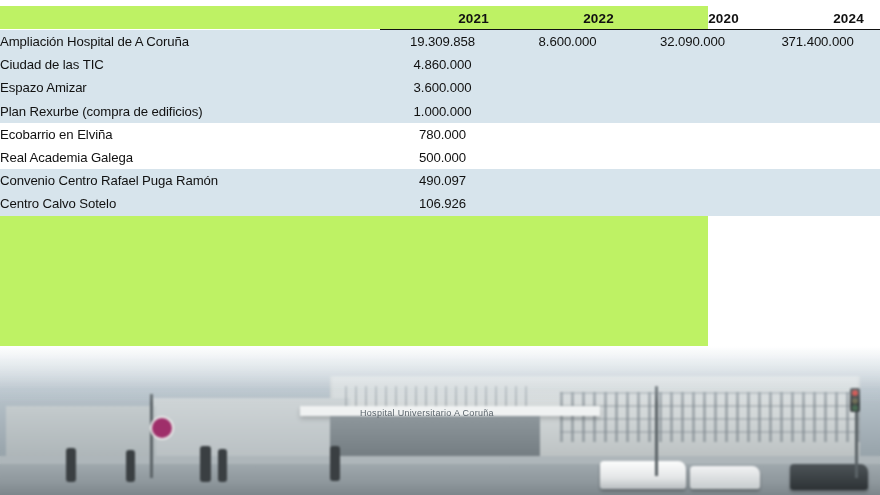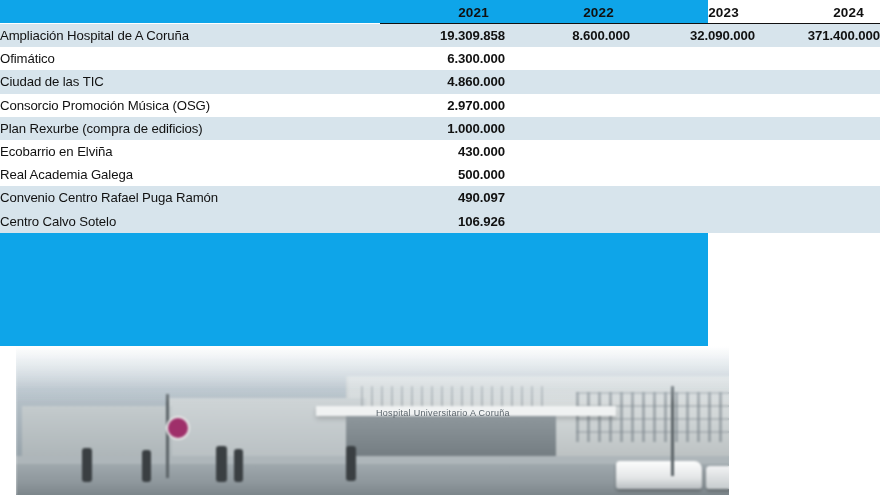--- a/index.html
+++ b/index.html
@@ -17,24 +17,24 @@
     position: relative;
     width: 880px;
     height: 495px;
     background: #ffffff;
   }
 
   
   .table-wrap {
     position: absolute;
     left: 0;
-    top: 0;
+    top: 6px;
     width: 708px;
     height: 346px;
-    background: #0ea5e9;
+    background: #bef264;
   }
   table.budget {
     width: 100%;
     border-collapse: collapse;
     table-layout: fixed;
   }
   table.budget col.c-label { width: 380px; }
   table.budget col.c-yr    { width: 125px; }
 
   table.budget thead th {
@@ -60,38 +60,37 @@
     vertical-align: middle;
     white-space: nowrap;
     overflow: hidden;
   }
   td.label {
     font-weight: normal;
     padding-left: 18px;
     letter-spacing: -0.1px;
   }
   td.num {
-    text-align: right;
+    text-align: center;
     padding-right: 16px;
     letter-spacing: -0.1px;
-    font-weight: bold;
   }
   tr.shade td {
     background: #d7e4ec;
   }
   tr.plain td {
     background: #ffffff;
   }
 
   
   .photo {
     position: absolute;
-    left: 16px;
+    left: 0;
     top: 346px;
-    width: 713px;
+    width: 880px;
     height: 149px;
     overflow: hidden;
     background: linear-gradient(to bottom, #c9d3da 0%, #b9c4cc 30%, #9aa6ad 70%, #8d979e 100%);
   }
   
   .sky {
     position: absolute;
     left: 0; top: 0; width: 880px; height: 58px;
     background: linear-gradient(to bottom, rgba(255,255,255,1) 0%, rgba(233,238,241,0.85) 35%, rgba(205,214,221,0.25) 75%, rgba(190,200,208,0) 100%);
     z-index: 6;
@@ -259,63 +258,56 @@
         <col class="c-yr">
         <col class="c-yr">
         <col class="c-yr">
         <col class="c-yr">
       </colgroup>
       <thead>
         <tr>
           <th class="label-head"></th>
           <th>2021</th>
           <th>2022</th>
-          <th>2023</th>
+          <th>2020</th>
           <th>2024</th>
         </tr>
       </thead>
       <tbody>
         <tr class="shade">
           <td class="label">Ampliación Hospital de A Coruña</td>
           <td class="num">19.309.858</td>
           <td class="num">8.600.000</td>
           <td class="num">32.090.000</td>
           <td class="num">371.400.000</td>
         </tr>
-        <tr class="plain">
-          <td class="label">Ofimático</td>
-          <td class="num">6.300.000</td>
-          <td class="num"></td>
-          <td class="num"></td>
-          <td class="num"></td>
-        </tr>
         <tr class="shade">
           <td class="label">Ciudad de las TIC</td>
           <td class="num">4.860.000</td>
           <td class="num"></td>
           <td class="num"></td>
           <td class="num"></td>
         </tr>
-        <tr class="plain">
-          <td class="label">Consorcio Promoción Música (OSG)</td>
-          <td class="num">2.970.000</td>
+        <tr class="shade">
+          <td class="label">Espazo Amizar</td>
+          <td class="num">3.600.000</td>
           <td class="num"></td>
           <td class="num"></td>
           <td class="num"></td>
         </tr>
         <tr class="shade">
           <td class="label">Plan Rexurbe (compra de edificios)</td>
           <td class="num">1.000.000</td>
           <td class="num"></td>
           <td class="num"></td>
           <td class="num"></td>
         </tr>
         <tr class="plain">
           <td class="label">Ecobarrio en Elviña</td>
-          <td class="num">430.000</td>
+          <td class="num">780.000</td>
           <td class="num"></td>
           <td class="num"></td>
           <td class="num"></td>
         </tr>
         <tr class="plain">
           <td class="label">Real Academia Galega</td>
           <td class="num">500.000</td>
           <td class="num"></td>
           <td class="num"></td>
           <td class="num"></td>

